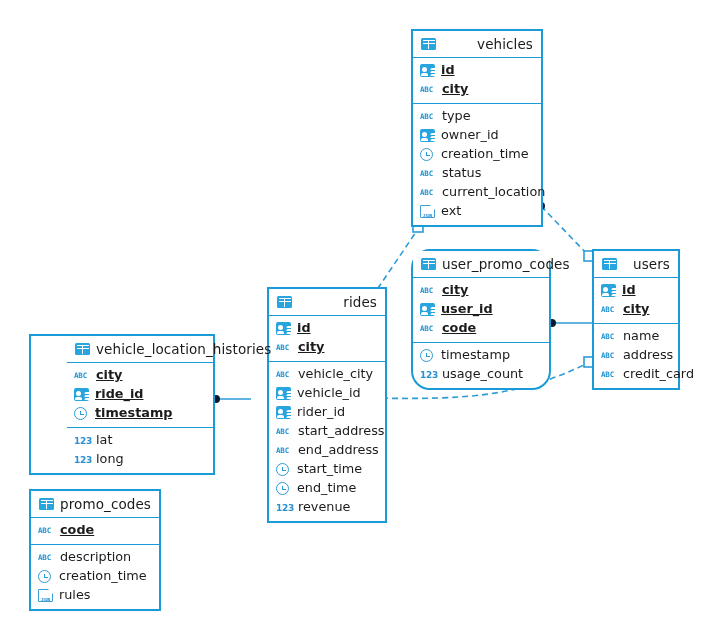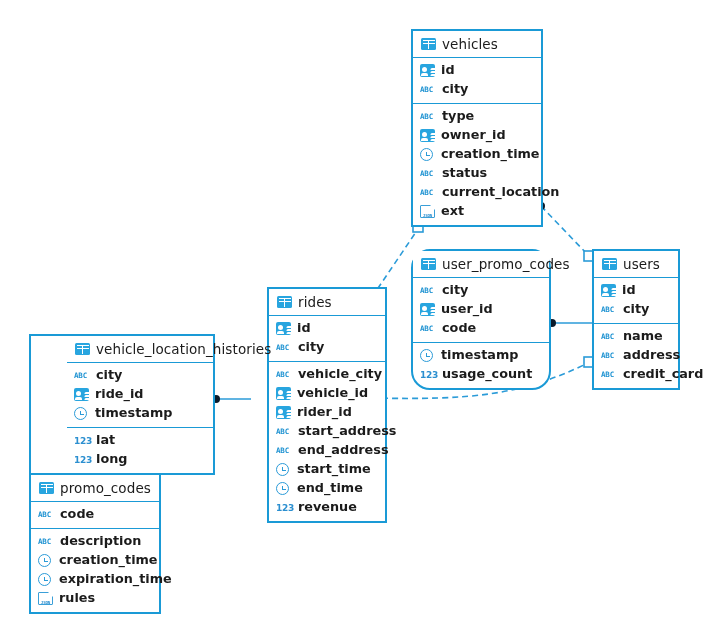--- a/index.html
+++ b/index.html
@@ -11,37 +11,37 @@
   #canvas{position:absolute;inset:0;width:705px;height:636px;}
   #wires{position:absolute;left:0;top:0;width:705px;height:636px;pointer-events:none;}
 
   .table-node{
     position:absolute;
     box-sizing:border-box;
     border:2px solid #1a9ad6;
     background:#ffffff;
   }
   .tbl-header{
-    display:flex;align-items:center;justify-content:flex-start;gap:6px;
+    display:flex;align-items:center;justify-content:space-between;gap:6px;
     height:26px;padding:0 8px;
     border-bottom:1px solid #1a9ad6;
     background:#ffffff;
   }
   .tbl-title{
     font-size:13.5px;color:#1b1b1b;white-space:nowrap;letter-spacing:.1px;
   }
   .field-group{padding:3px 0 4px 0;}
   .field-group.keys{border-bottom:1px solid #1a9ad6;}
   .field-row{
     display:flex;align-items:center;gap:6px;
     height:19px;padding:0 6px 0 7px;
     font-size:12.8px;color:#1b1b1b;white-space:nowrap;
   }
-  .field-row .fname{line-height:1;font-weight:bold;}
-  .field-row.pk .fname{font-weight:bold;}
+  .field-row .fname{line-height:1;}
+  .field-row.pk .fname{font-weight:bold;text-decoration:underline;}
 
   
   .ic{flex:0 0 auto;display:inline-block;position:relative;}
 
   .ic-grid{width:15px;height:12px;background:#28a5df;border-radius:1.5px;}
   .ic-grid::before{
     content:"";position:absolute;left:1.5px;top:1.5px;width:12px;height:9px;
     background:
       linear-gradient(#fff,#fff) 0 0/100% 1.2px no-repeat,
       linear-gradient(#fff,#fff) 0 3.6px/100% 1.2px no-repeat,
@@ -293,43 +293,39 @@
         <div class="field-row">
           <span class="ic ic-num">123</span>
           <span class="fname">lat</span>
         </div>
         <div class="field-row">
           <span class="ic ic-num">123</span>
           <span class="fname">long</span>
         </div>
       </div>
     </div>
-    <div class="table-node" style="left: 29px; top: 473px; width: 132px;">
+    <div class="table-node" style="left: 29px; top: 489px; width: 132px;">
       <div class="tbl-header">
         <span class="ic ic-grid"></span>
         <span class="tbl-title">promo_codes</span>
       </div>
       <div class="field-group keys">
         <div class="field-row pk">
           <span class="ic ic-abc">ABC</span>
           <span class="fname">code</span>
         </div>
       </div>
       <div class="field-group">
         <div class="field-row">
           <span class="ic ic-abc">ABC</span>
           <span class="fname">description</span>
         </div>
         <div class="field-row">
           <span class="ic ic-clock"></span>
           <span class="fname">creation_time</span>
-        </div>
-        <div class="field-row">
-          <span class="ic ic-clock"></span>
-          <span class="fname">expiration_time</span>
         </div>
         <div class="field-row">
           <span class="ic ic-json"></span>
           <span class="fname">rules</span>
         </div>
       </div>
     </div>
   </div>
 
 </body></html>

